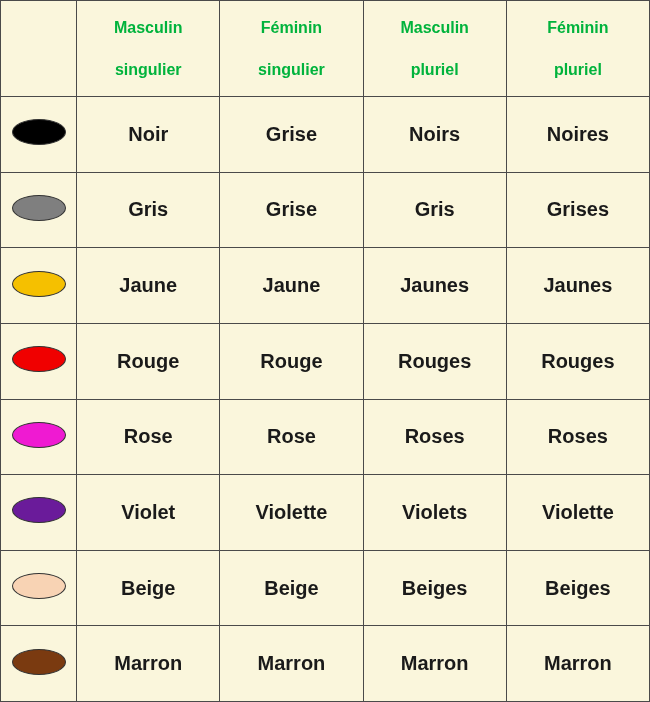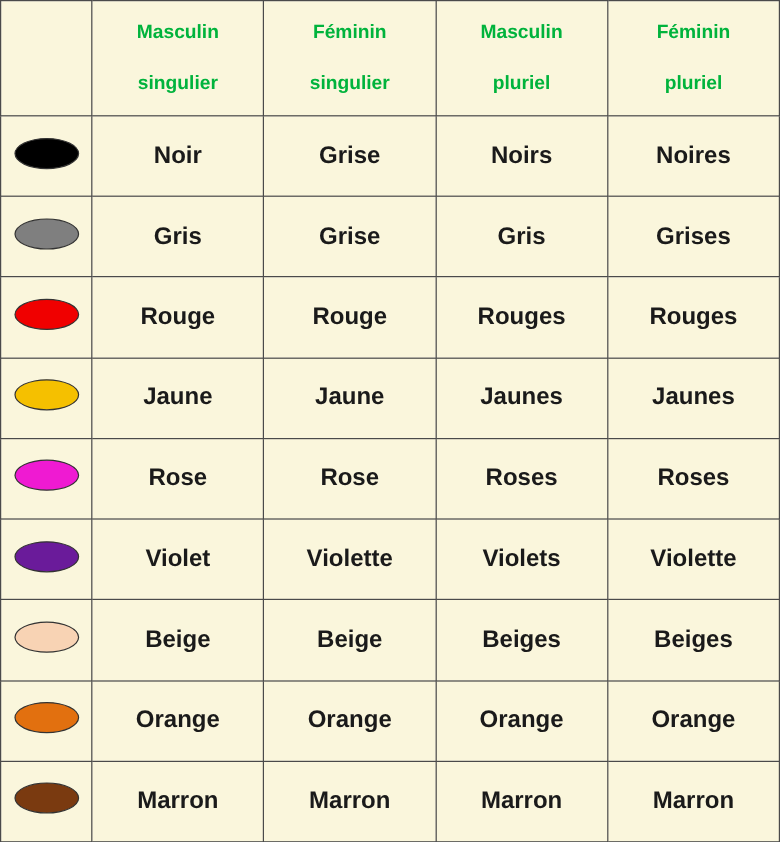--- a/index.html
+++ b/index.html
@@ -10,21 +10,21 @@
   body {
     width: 650px;
     height: 702px;
     font-family: "Liberation Sans", sans-serif;
   }
   #colors-table {
     width: 650px;
     height: 702px;
     border-collapse: collapse;
     table-layout: fixed;
-    background: #e5e5e5;
+    background: #84cc16;
   }
   #colors-table td, #colors-table th {
     border: 1px solid #4a4a4a;
     padding: 0;
     margin: 0;
     text-align: center;
     vertical-align: middle;
     background: #faf6dc;
   }
   col.swatch-col { width: 76px; }
@@ -101,32 +101,32 @@
         <td class="word">Noires</td>
       </tr>
       <tr>
         <td class="swatch-cell"><span class="ellipse" style="background: rgb(127, 127, 127);"></span></td>
         <td class="word">Gris</td>
         <td class="word">Grise</td>
         <td class="word">Gris</td>
         <td class="word">Grises</td>
       </tr>
       <tr>
+        <td class="swatch-cell"><span class="ellipse" style="background: rgb(245, 192, 0);"></span></td>
+        <td class="word">Jaune</td>
+        <td class="word">Jaune</td>
+        <td class="word">Jaunes</td>
+        <td class="word">Jaunes</td>
+      </tr>
+      <tr>
         <td class="swatch-cell"><span class="ellipse" style="background: rgb(240, 0, 0);"></span></td>
         <td class="word">Rouge</td>
         <td class="word">Rouge</td>
         <td class="word">Rouges</td>
         <td class="word">Rouges</td>
-      </tr>
-      <tr>
-        <td class="swatch-cell"><span class="ellipse" style="background: rgb(245, 192, 0);"></span></td>
-        <td class="word">Jaune</td>
-        <td class="word">Jaune</td>
-        <td class="word">Jaunes</td>
-        <td class="word">Jaunes</td>
       </tr>
       <tr>
         <td class="swatch-cell"><span class="ellipse" style="background: rgb(239, 26, 210);"></span></td>
         <td class="word">Rose</td>
         <td class="word">Rose</td>
         <td class="word">Roses</td>
         <td class="word">Roses</td>
       </tr>
       <tr>
         <td class="swatch-cell"><span class="ellipse" style="background: rgb(106, 27, 154);"></span></td>
@@ -136,27 +136,20 @@
         <td class="word">Violette</td>
       </tr>
       <tr>
         <td class="swatch-cell"><span class="ellipse" style="background: rgb(248, 211, 180);"></span></td>
         <td class="word">Beige</td>
         <td class="word">Beige</td>
         <td class="word">Beiges</td>
         <td class="word">Beiges</td>
       </tr>
       <tr>
-        <td class="swatch-cell"><span class="ellipse" style="background: rgb(226, 112, 15);"></span></td>
-        <td class="word">Orange</td>
-        <td class="word">Orange</td>
-        <td class="word">Orange</td>
-        <td class="word">Orange</td>
-      </tr>
-      <tr>
         <td class="swatch-cell"><span class="ellipse" style="background: rgb(122, 58, 16);"></span></td>
         <td class="word">Marron</td>
         <td class="word">Marron</td>
         <td class="word">Marron</td>
         <td class="word">Marron</td>
       </tr>
     </tbody>
 </table>
 
 </body></html>

